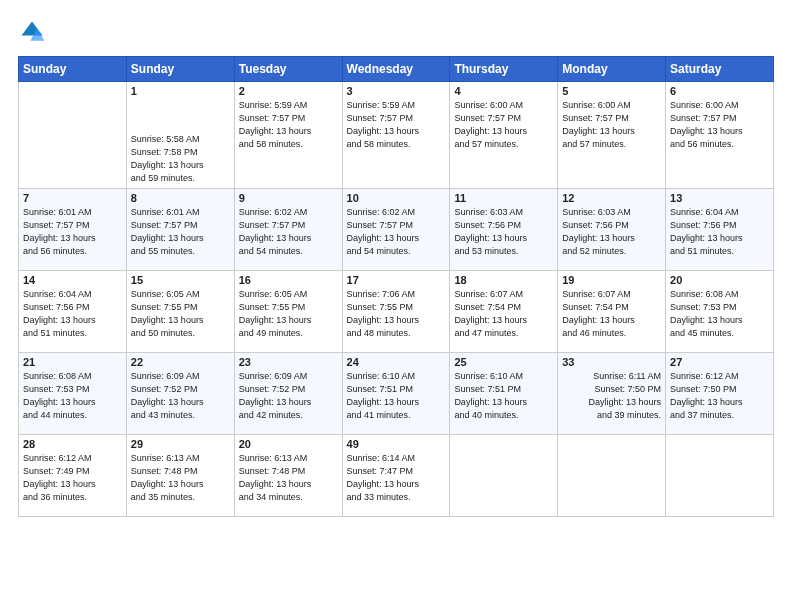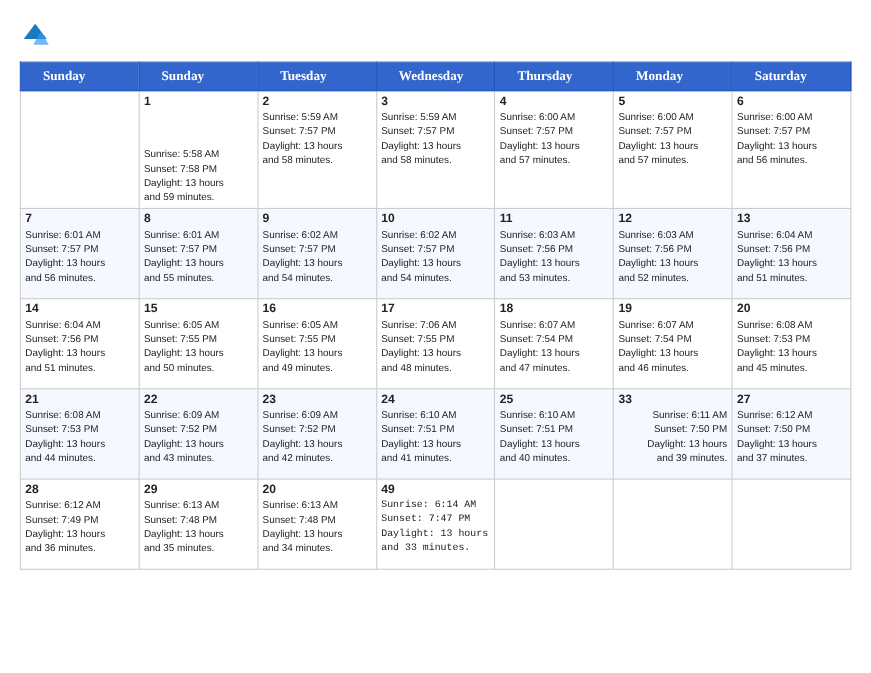--- a/index.html
+++ b/index.html
@@ -57,24 +57,23 @@
     table {
       width: 100%;
       border-collapse: collapse;
       table-layout: fixed;
     }
     th {
       background-color: #3366cc;
       color: #fff;
       font-size: 12px;
       font-weight: bold;
-      padding: 5px 20px;
+      padding: 5px 4px;
       text-align: left;
       border: 1px solid #2255bb;
-      font-family: Liberation Serif, serif;
     }
     td {
       border: 1px solid #ccc;
       vertical-align: top;
       padding: 3px 4px;
       font-size: 9.5px;
       color: #222;
       height: 82px;
     }
     td.empty {
@@ -343,21 +342,21 @@
           </td>
           <td>
             <span class="day-num">20</span>
             <div class="day-info" style="white-space: pre-line;">Sunrise: 6:13 AM
 Sunset: 7:48 PM
 Daylight: 13 hours
 and 34 minutes.</div>
           </td>
           <td>
             <span class="day-num">49</span>
-            <div class="day-info" style="white-space: pre-line; font-family: Liberation Mono, monospace;">Sunrise: 6:14 AM
+            <div class="day-info" style="white-space: pre-line;">Sunrise: 6:14 AM
 Sunset: 7:47 PM
 Daylight: 13 hours
 and 33 minutes.</div>
           </td>
           <td class="empty"></td>
           <td class="empty"></td>
           <td class="empty"></td>
         </tr>
       </tbody>
   </table>

